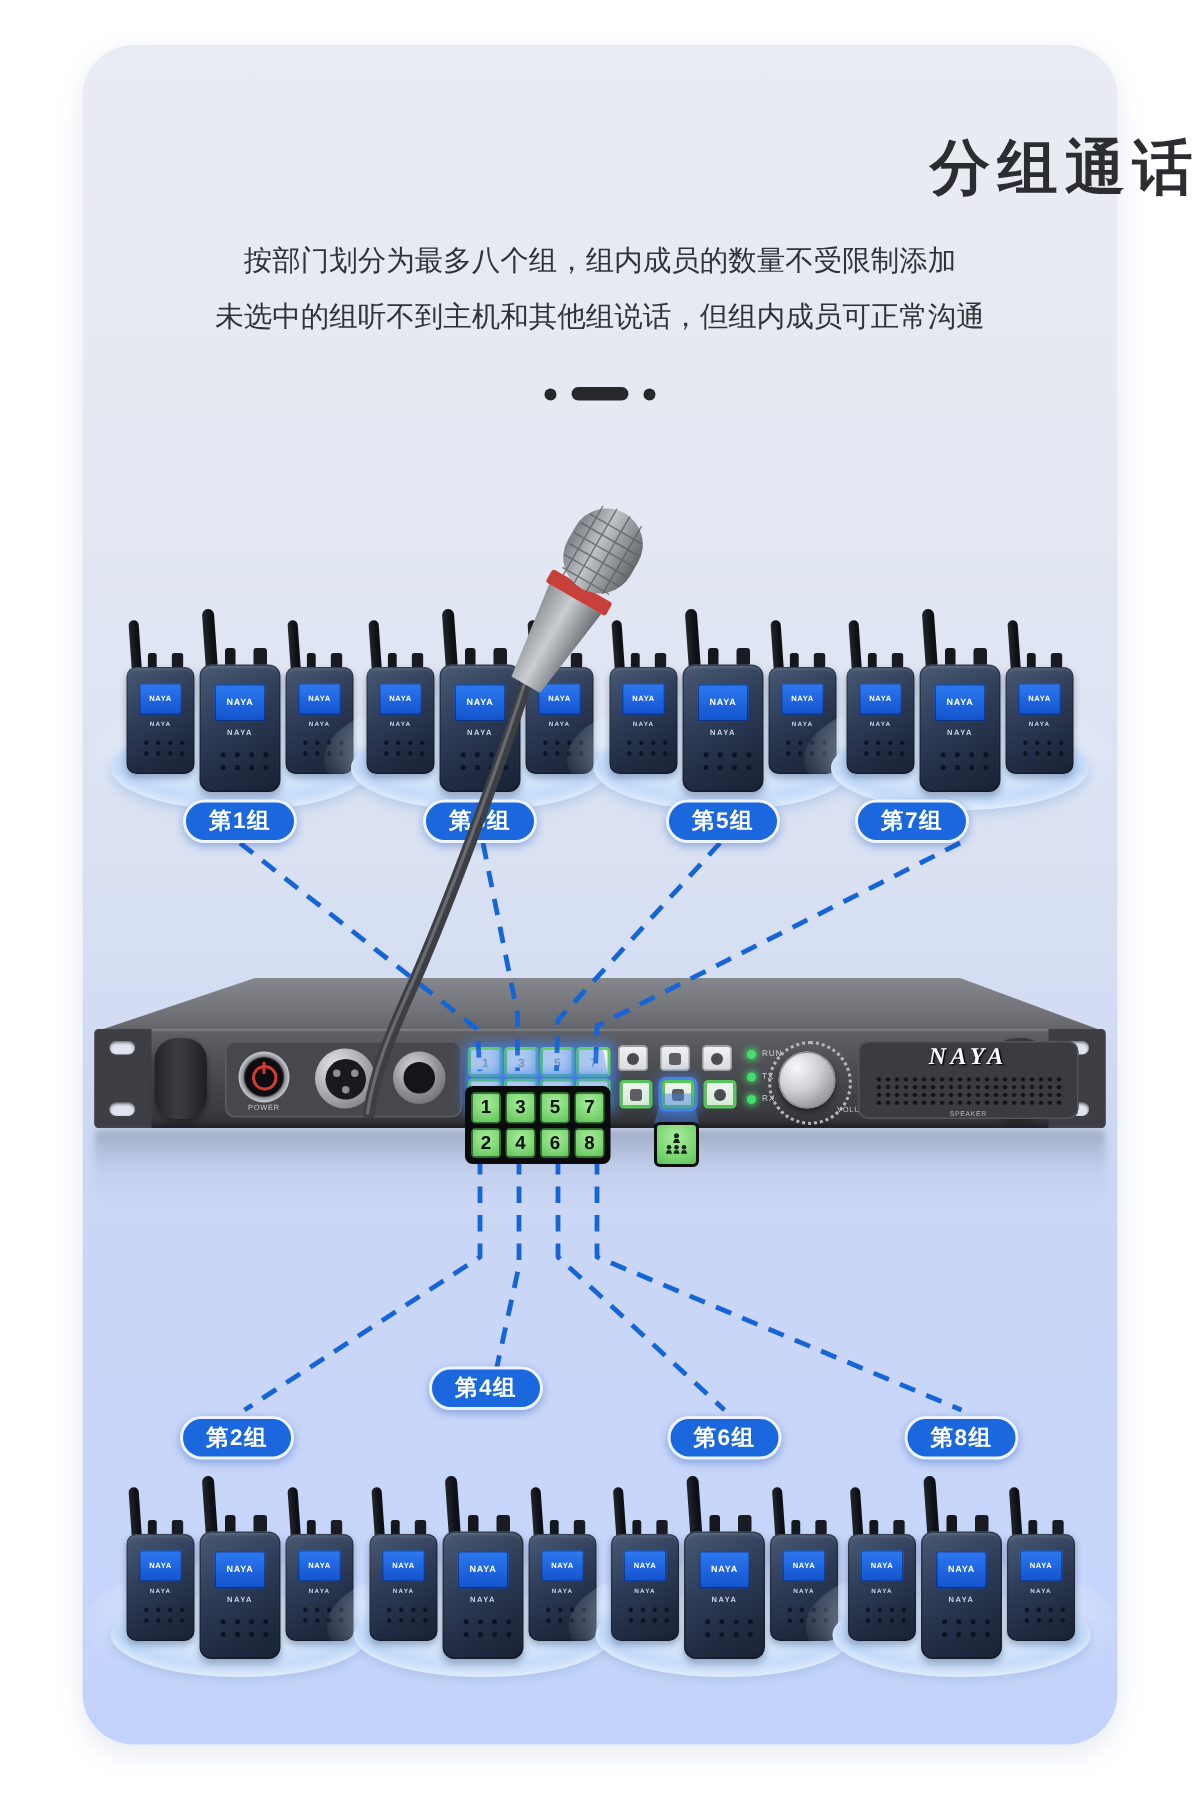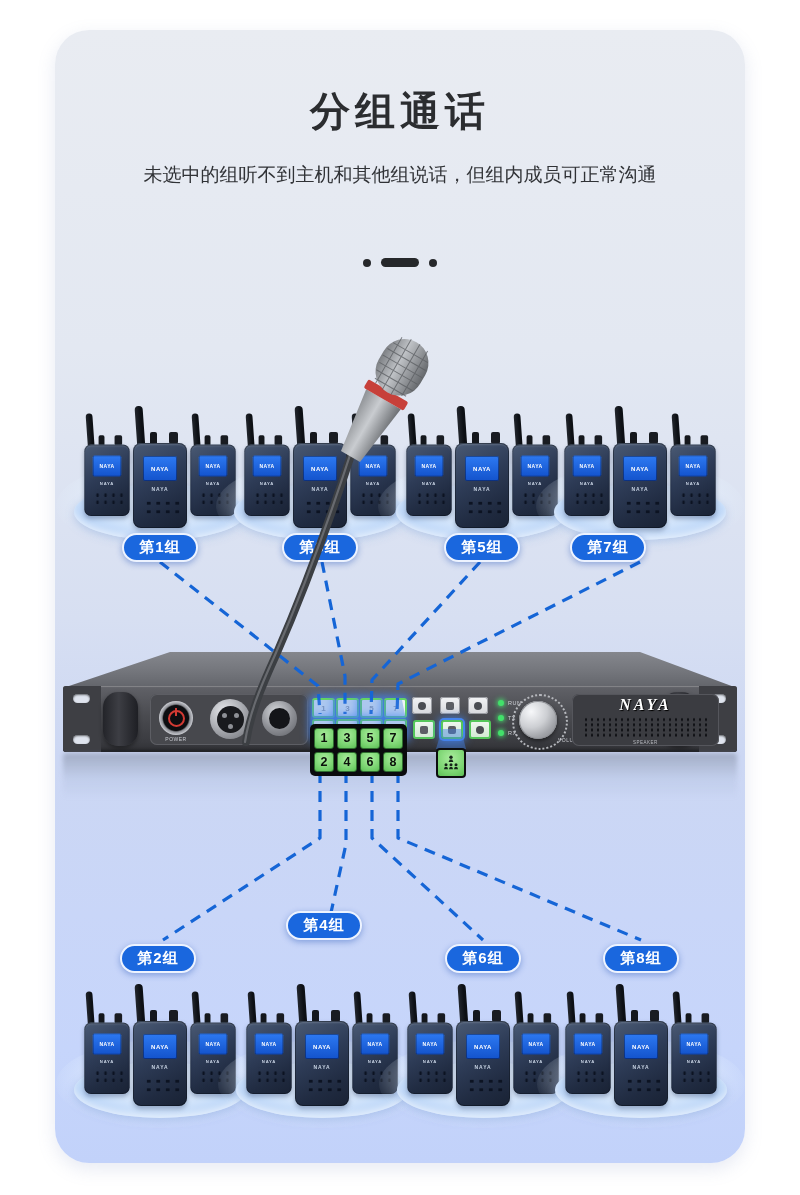--- a/index.html
+++ b/index.html
@@ -2,21 +2,21 @@
 <html><head>
 <meta charset="utf-8">
 <style>
   html,body{margin:0;padding:0;background:#ffffff;font-family:"Liberation Sans","DejaVu Sans",sans-serif;}
   #stage{position:relative;width:800px;height:1195px;background:#ffffff;overflow:hidden;}
   
   .card{position:absolute;left:55px;top:30px;width:690px;height:1133px;border-radius:34px;
     background:linear-gradient(180deg,#e9ecf2 0%,#e3e8f2 28%,#d7dff2 52%,#ccd7f3 64%,#c9d6f8 78%,#c6d5fb 90%,#c2d2fa 100%);
     box-shadow:0 6px 18px rgba(120,140,190,.18);}
   
-  .title{position:absolute;left:0;right:0;top:84px;text-align:center;font-size:40px;font-weight:700;
+  .title{position:absolute;left:0;right:0;top:84px;text-align:right;font-size:40px;font-weight:700;
     color:#2b2d30;letter-spacing:5px;z-index:2;}
   .desc{position:absolute;left:0;right:0;top:156px;text-align:center;font-size:19px;color:#303236;
     line-height:37px;z-index:2;}
   .divider{position:absolute;left:0;right:0;top:258px;display:flex;justify-content:center;align-items:center;gap:10px;z-index:2;}
   .divider .dot{width:8px;height:8px;border-radius:50%;background:#26282b;}
   .divider .bar{width:38px;height:9px;border-radius:5px;background:#26282b;}
   
   .grp{position:absolute;width:176px;height:158px;z-index:2;}
   .glow{position:absolute;left:-16px;bottom:-10px;width:208px;height:88px;border-radius:50%;
     background:radial-gradient(ellipse at 50% 45%,rgba(255,255,255,.85) 0%,rgba(230,242,255,.5) 45%,rgba(210,230,255,0) 75%);}
@@ -117,20 +117,21 @@
   #lines{z-index:4;} #beams{z-index:5;} #mic{z-index:8;}
 </style>
 </head>
 <body>
 
 <div id="stage">
   <div class="card"></div>
 
   <div class="title">分组通话</div>
   <div class="desc">
+    <div>按部门划分为最多八个组，组内成员的数量不受限制添加</div>
     <div>未选中的组听不到主机和其他组说话，但组内成员可正常沟通</div>
   </div>
   <div class="divider">
     <span class="dot"></span>
     <span class="bar"></span>
     <span class="dot"></span>
   </div>
 
   <div class="grp" style="left:72px;top:382px">
     <div class="glow"></div>

